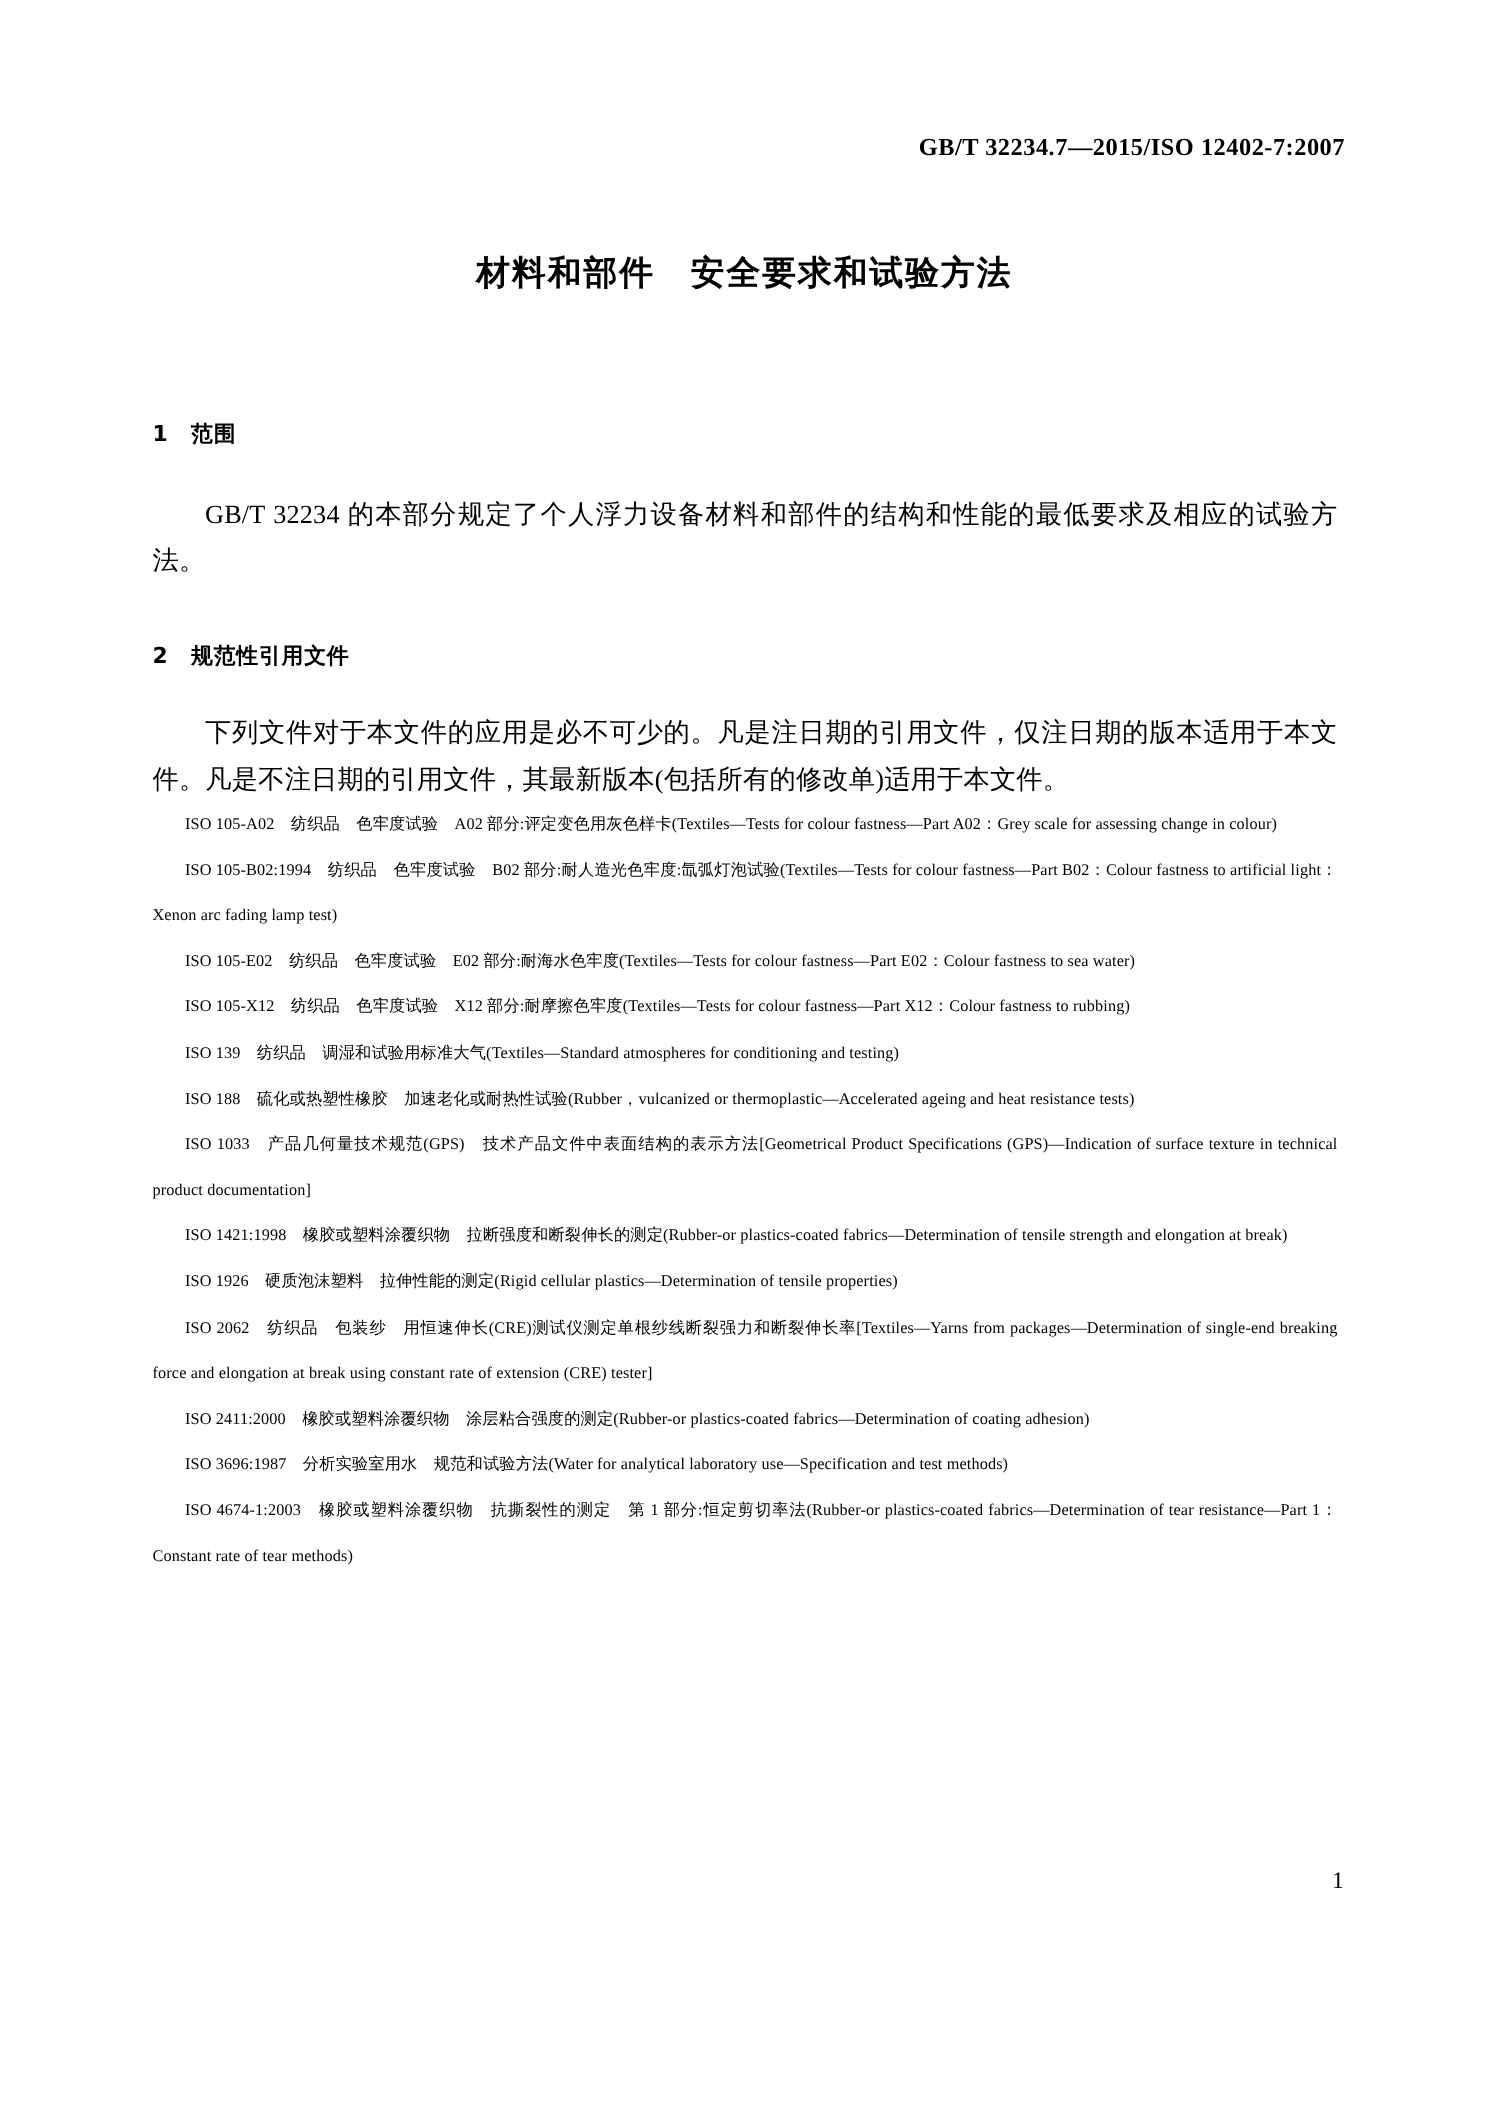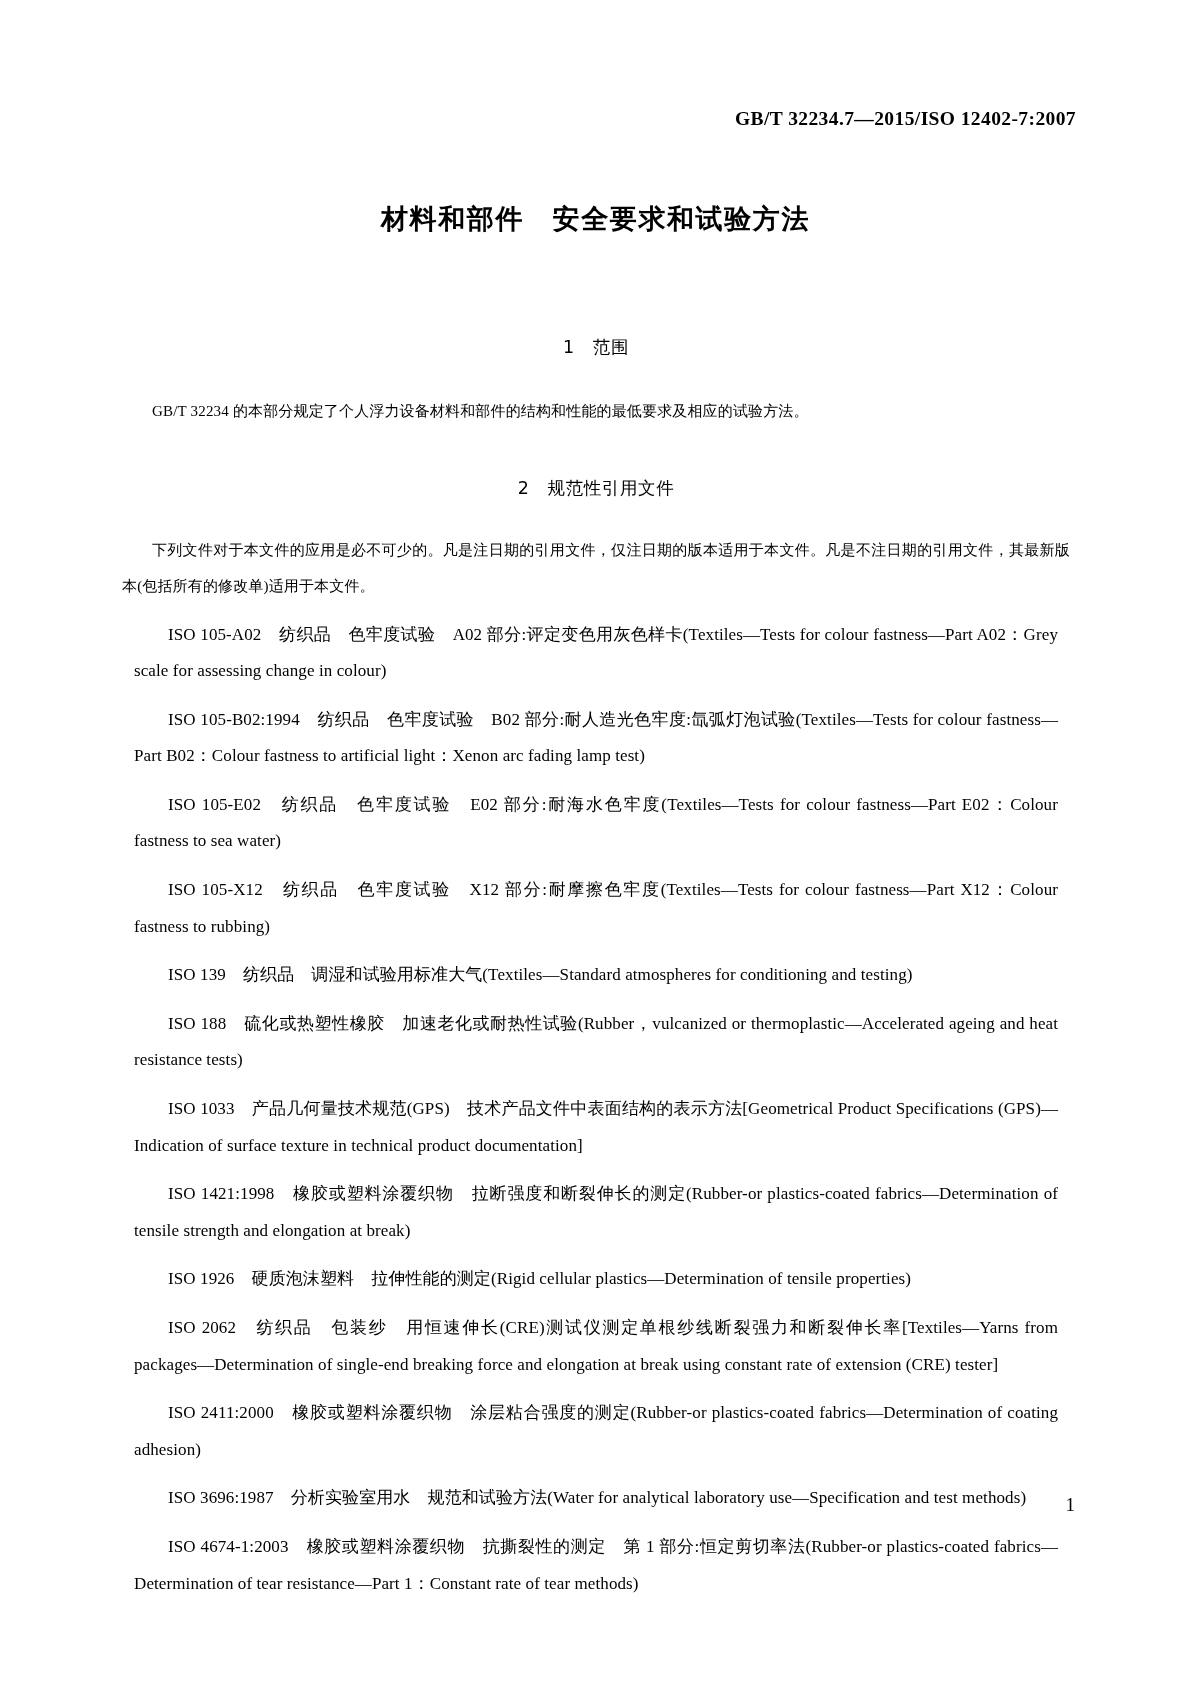--- a/index.html
+++ b/index.html
@@ -59,44 +59,43 @@
   
   .content {
     position: absolute;
     top: 335px;
     left: 122px;
     width: 948px;
   }
 
   .clause-head {
     font-family: "DejaVu Sans", "Liberation Sans", sans-serif;
-    font-weight: 400;
+    font-weight: 700;
     font-size: 17.5px;
     letter-spacing: 0.6px;
     white-space: pre;
-    text-align: center;
   }
   .clause-head.c1 { margin: 0 0 34px 0; }
   .clause-head.c2 { margin: 46px 0 32px 0; }
 
   p.para {
     margin: 0 0 0 0;
     font-family: "Liberation Serif", "DejaVu Serif", serif;
-    font-size: 15px;
+    font-size: 21px;
     line-height: 36.5px;
     text-align: justify;
     text-justify: inter-character;
     text-indent: 2em;
     letter-spacing: 0.15px;
     word-spacing: 0.2px;
   }
   p.ref {
-    margin: 12px;
+    margin: 0;
     font-family: "Liberation Serif", "DejaVu Serif", serif;
-    font-size: 17px;
+    font-size: 13px;
     line-height: 36.6px;
     text-align: justify;
     text-justify: inter-character;
     text-indent: 2em;
     letter-spacing: 0.1px;
   }
 
   
   .page-number {
     position: absolute;

